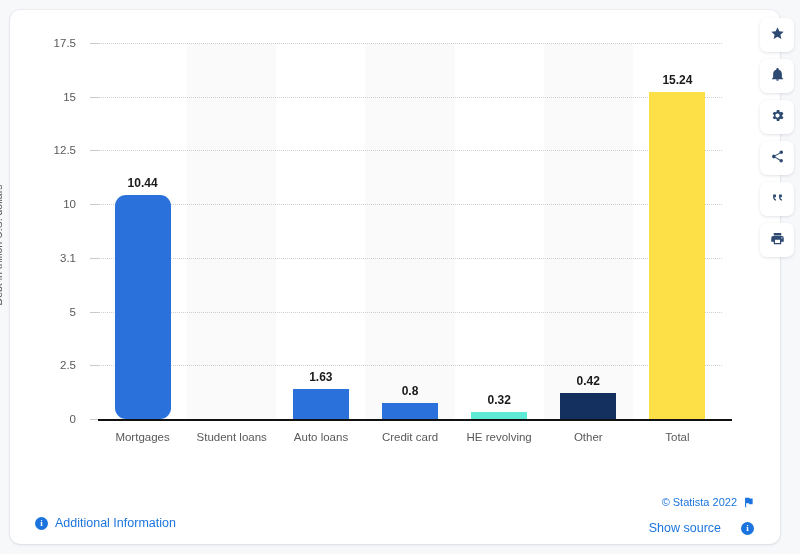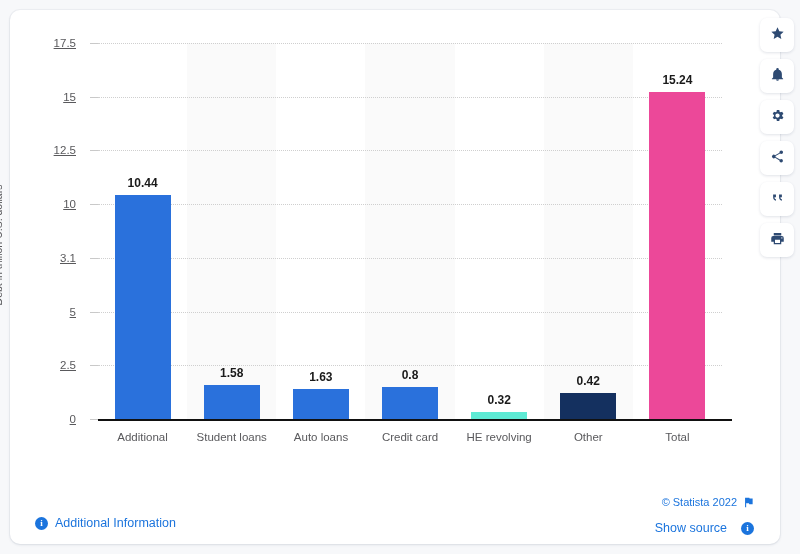--- a/index.html
+++ b/index.html
@@ -64,21 +64,20 @@
 
   .ytick-label {
     position: absolute;
     right: 704px;             
     width: 60px;
     text-align: right;
     font-size: 11.5px;
     color: #59595c;
     transform: translateY(-50%);
     white-space: nowrap;
-    text-decoration: underline;
   }
 
   .ylabel {
     position: absolute;
     left: -12px;
     top: 50%;
     transform-origin: center center;
     transform: translate(-50%,-50%) rotate(-90deg);
     font-size: 10.5px;
     color: #59595c;
@@ -130,21 +129,21 @@
   .copyright {
     position: absolute;
     right: 26px; top: 486px;
     display: flex; align-items: center; gap: 6px;
     font-size: 11px; color: #1b74dd;
     cursor: pointer;
   }
   .show-source {
     position: absolute;
     right: 26px; top: 511px;
-    display: flex; align-items: center; gap: 14px;
+    display: flex; align-items: center; gap: 20px;
     font-size: 12.5px; color: #1b74dd;
     cursor: pointer;
   }
   .flag-icon { width: 11px; height: 11px; display:block; }
 
   
   .toolbar {
     position: absolute;
     right: 6px; top: 18px;
     display: flex; flex-direction: column; gap: 7px;
@@ -174,39 +173,36 @@
           <div class="band" style="left: 89.1429px; width: 89.1429px;"></div>
           <div class="band" style="left: 267.429px; width: 89.1429px;"></div>
           <div class="band" style="left: 445.714px; width: 89.1429px;"></div>
           <div class="gridline" style="top: 322.286px;"></div>
           <div class="gridline" style="top: 268.571px;"></div>
           <div class="gridline" style="top: 214.857px;"></div>
           <div class="gridline" style="top: 161.143px;"></div>
           <div class="gridline" style="top: 107.429px;"></div>
           <div class="gridline" style="top: 53.7143px;"></div>
           <div class="gridline" style="top: 0px;"></div>
-          <div class="bar" style="left: 16.5714px; width: 56px; height: 224.311px; background: rgb(42, 113, 220);">
+          <div class="bar" style="left: 16.5714px; width: 56px; height: 224.311px; background: rgb(42, 113, 220); border-radius: 11px;">
             <div class="bar-value">10.44</div>
-          </div>
-          <div class="bar" style="left: 105.714px; width: 56px; height: 33.9474px; background: rgb(42, 113, 220);">
-            <div class="bar-value">1.58</div>
           </div>
           <div class="bar" style="left: 194.857px; width: 56px; height: 30.5097px; background: rgb(42, 113, 220);">
             <div class="bar-value">1.63</div>
           </div>
-          <div class="bar" style="left: 284px; width: 56px; height: 32px; background: rgb(42, 113, 220);">
+          <div class="bar" style="left: 284px; width: 56px; height: 16px; background: rgb(42, 113, 220);">
             <div class="bar-value">0.8</div>
           </div>
           <div class="bar" style="left: 373.143px; width: 56px; height: 6.87543px; background: #5eead4;">
             <div class="bar-value">0.32</div>
           </div>
           <div class="bar" style="left: 462.286px; width: 56px; height: 26px; background: rgb(20, 48, 95);">
             <div class="bar-value">0.42</div>
           </div>
-          <div class="bar" style="left: 551.429px; width: 56px; height: 327.442px; background: #ec4899;">
+          <div class="bar" style="left: 551.429px; width: 56px; height: 327.442px; background: #fde047;">
             <div class="bar-value">15.24</div>
           </div>
         </div>
 
       <div id="ytick-layer">
           <div class="axis-tick" style="top: 409px;"></div>
           <div class="ytick-label" style="top: 409px;">0</div>
           <div class="axis-tick" style="top: 355.286px;"></div>
           <div class="ytick-label" style="top: 355.286px;">2.5</div>
           <div class="axis-tick" style="top: 301.571px;"></div>
@@ -216,21 +212,21 @@
           <div class="axis-tick" style="top: 194.143px;"></div>
           <div class="ytick-label" style="top: 194.143px;">10</div>
           <div class="axis-tick" style="top: 140.429px;"></div>
           <div class="ytick-label" style="top: 140.429px;">12.5</div>
           <div class="axis-tick" style="top: 86.7143px;"></div>
           <div class="ytick-label" style="top: 86.7143px;">15</div>
           <div class="axis-tick" style="top: 33px;"></div>
           <div class="ytick-label" style="top: 33px;">17.5</div>
         </div>
       <div id="xtick-layer">
-          <div class="xtick-label" style="left: 132.571px;">Additional</div>
+          <div class="xtick-label" style="left: 132.571px;">Mortgages</div>
           <div class="xtick-label" style="left: 221.714px;">Student loans</div>
           <div class="xtick-label" style="left: 311px;">Auto loans</div>
           <div class="xtick-label" style="left: 400px;">Credit card</div>
           <div class="xtick-label" style="left: 489.143px;">HE revolving</div>
           <div class="xtick-label" style="left: 578.286px;">Other</div>
           <div class="xtick-label" style="left: 667.429px;">Total</div>
         </div>
 
       <div class="axis-baseline"></div>
     </div>

